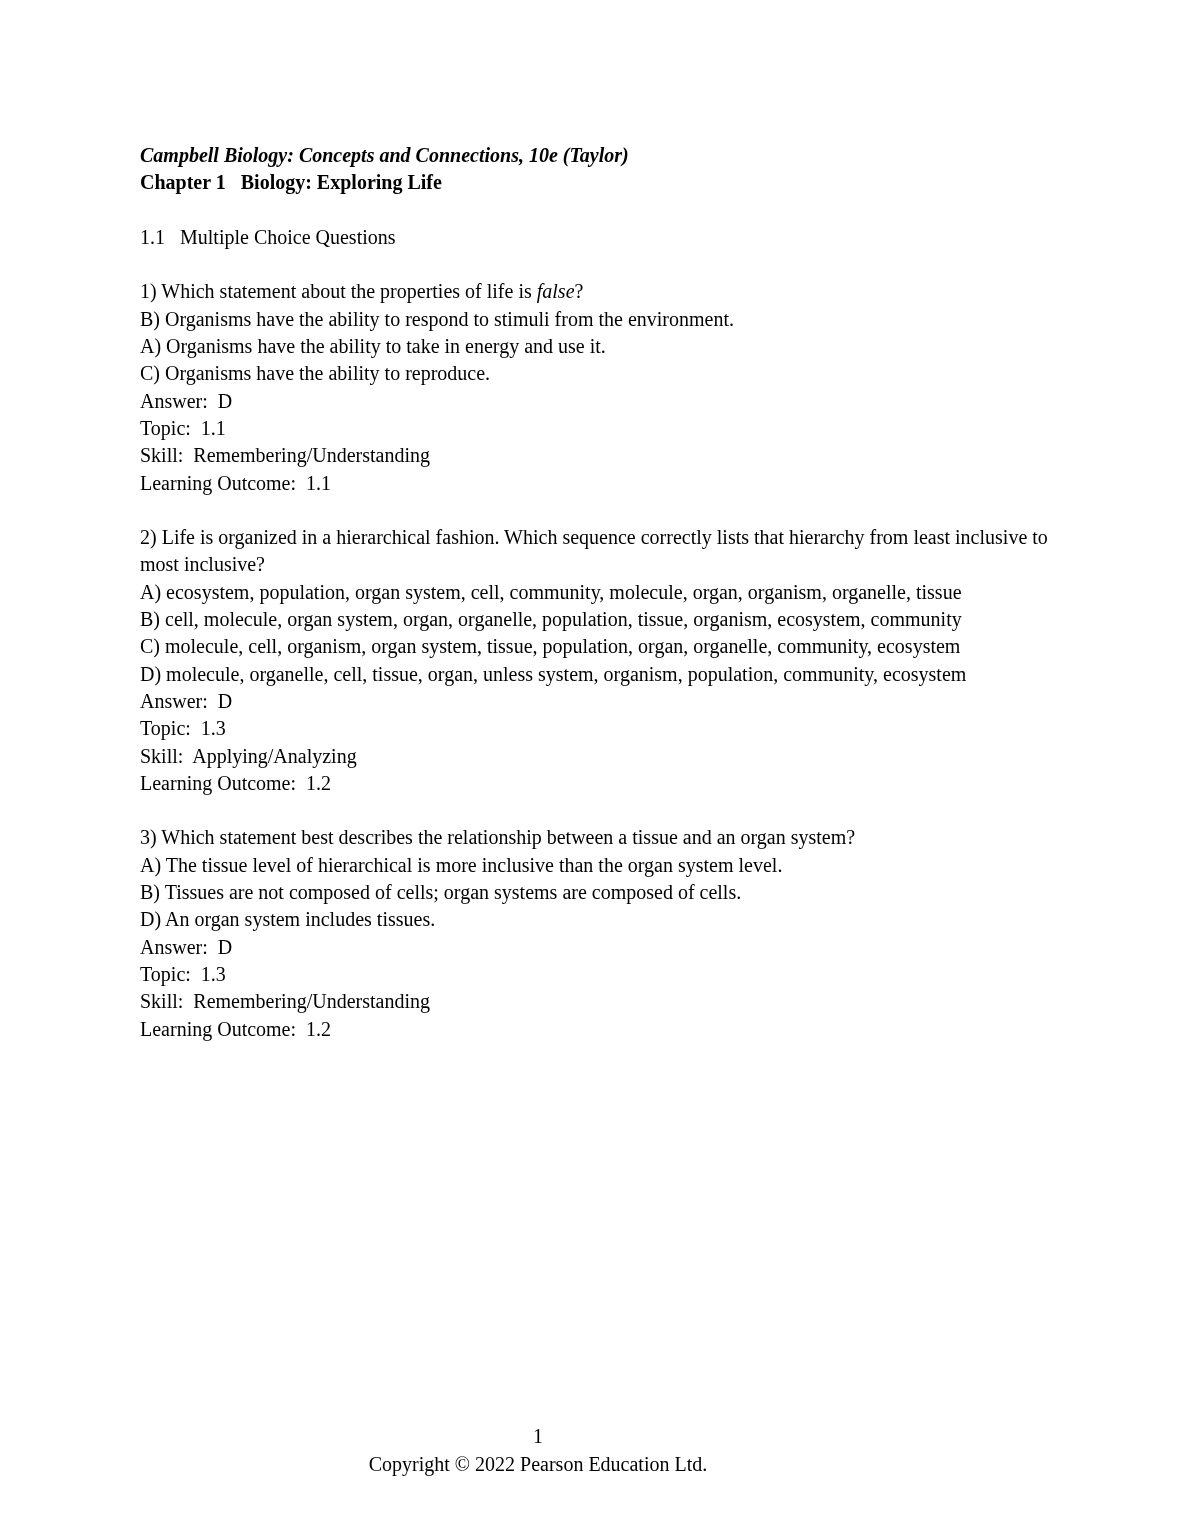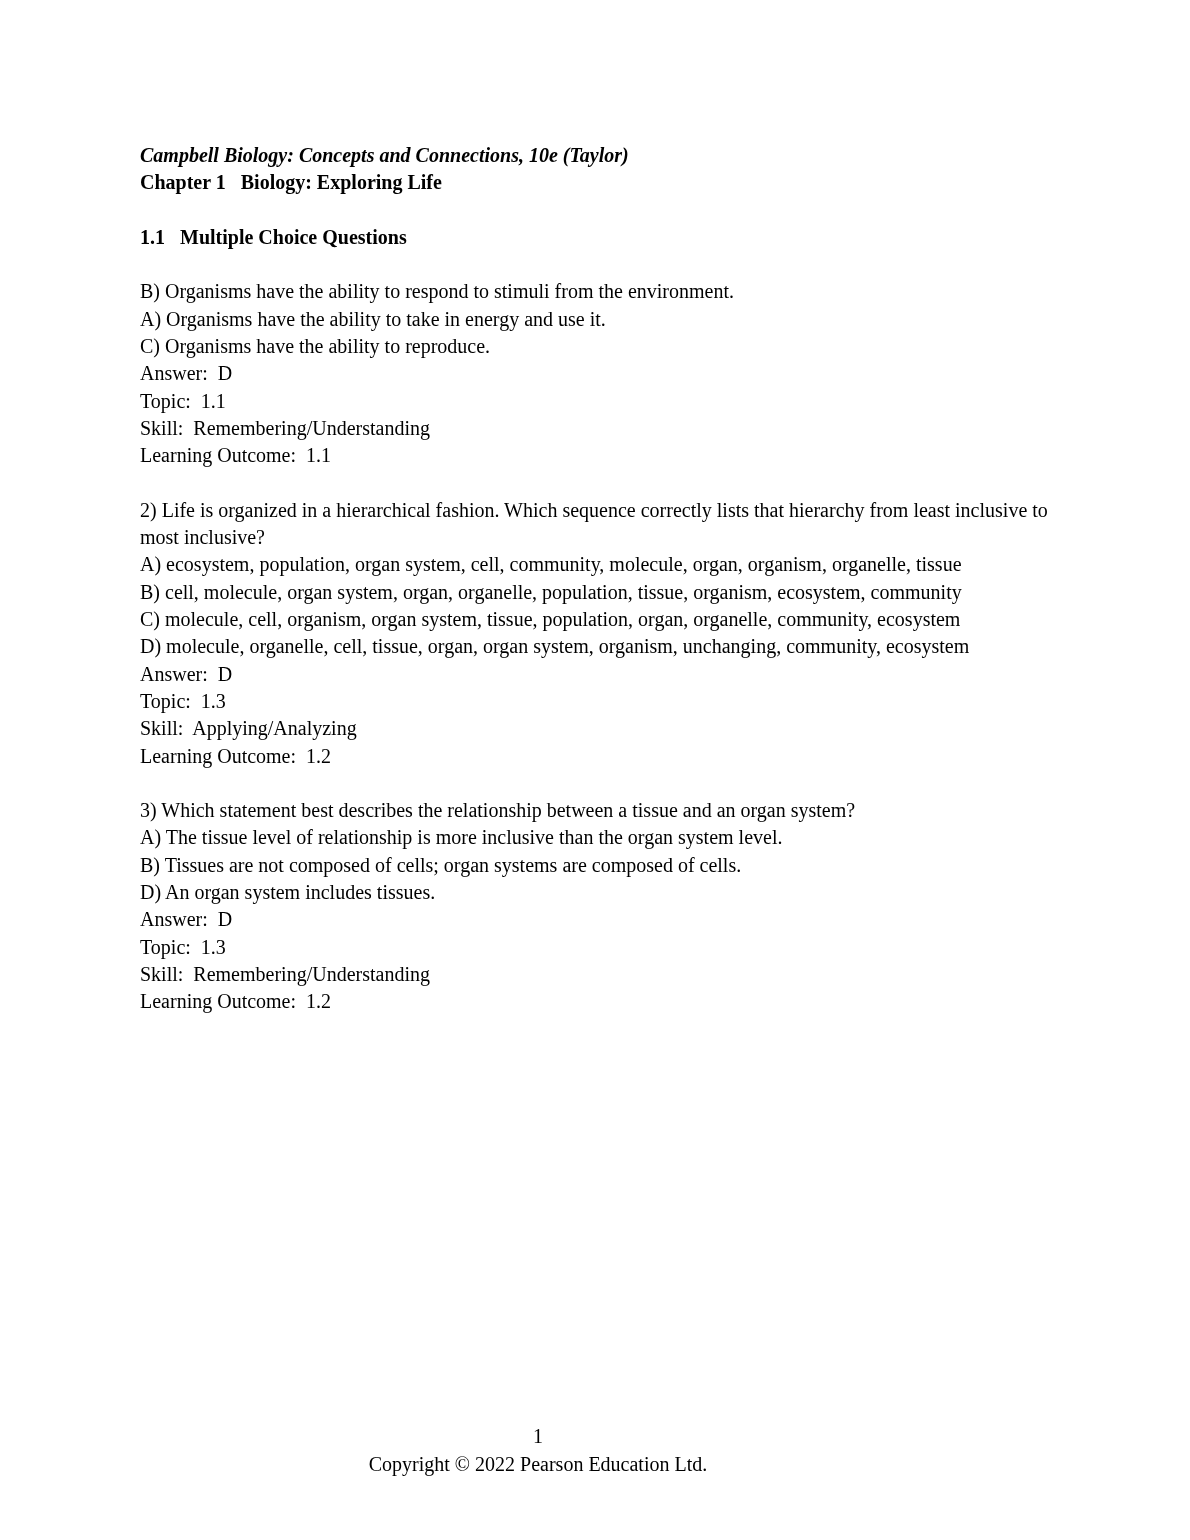--- a/index.html
+++ b/index.html
@@ -32,21 +32,20 @@
     font-style: italic;
     white-space: pre-wrap;
   }
   .chapter-title {
     font-weight: bold;
     white-space: pre-wrap;
   }
   .section-title {
     margin-top: 27.3px;
     white-space: pre-wrap;
-    font-weight: bold;
   }
   .question {
     margin-top: 27.3px;
   }
   .stem, .choice, .meta {
     white-space: pre-wrap;
   }
   .italic { font-style: italic; }
   .footer {
     position: absolute;
@@ -65,44 +64,45 @@
   <div class="content">
 
     <div class="header">
       <div class="book-title">Campbell Biology: Concepts and Connections, 10e (Taylor)</div>
       <div class="chapter-title">Chapter 1   Biology: Exploring Life</div>
     </div>
 
     <div class="section-title">1.1   Multiple Choice Questions</div>
 
     <div class="question">
+      <p class="stem"><span>1) Which statement about the properties of life is </span><span class="italic">false</span><span>?</span></p>
       <p class="choice">B) Organisms have the ability to respond to stimuli from the environment.</p>
       <p class="choice">A) Organisms have the ability to take in energy and use it.</p>
       <p class="choice">C) Organisms have the ability to reproduce.</p>
       <p class="meta">Answer:  D</p>
       <p class="meta">Topic:  1.1</p>
       <p class="meta">Skill:  Remembering/Understanding</p>
       <p class="meta">Learning Outcome:  1.1</p>
     </div>
 
     <div class="question">
       <p class="stem"><span>2) Life is organized in a hierarchical fashion. Which sequence correctly lists that hierarchy from least inclusive to most inclusive?</span><span class="italic"></span><span></span></p>
       <p class="choice">A) ecosystem, population, organ system, cell, community, molecule, organ, organism, organelle, tissue</p>
       <p class="choice">B) cell, molecule, organ system, organ, organelle, population, tissue, organism, ecosystem, community</p>
       <p class="choice">C) molecule, cell, organism, organ system, tissue, population, organ, organelle, community, ecosystem</p>
-      <p class="choice">D) molecule, organelle, cell, tissue, organ, organ system, organism, unchanging, community, ecosystem</p>
+      <p class="choice">D) molecule, organelle, cell, tissue, organ, unless system, organism, population, community, ecosystem</p>
       <p class="meta">Answer:  D</p>
       <p class="meta">Topic:  1.3</p>
       <p class="meta">Skill:  Applying/Analyzing</p>
       <p class="meta">Learning Outcome:  1.2</p>
     </div>
 
     <div class="question">
       <p class="stem"><span>3) Which statement best describes the relationship between a tissue and an organ system?</span><span class="italic"></span><span></span></p>
-      <p class="choice">A) The tissue level of relationship is more inclusive than the organ system level.</p>
+      <p class="choice">A) The tissue level of hierarchical is more inclusive than the organ system level.</p>
       <p class="choice">B) Tissues are not composed of cells; organ systems are composed of cells.</p>
       <p class="choice">D) An organ system includes tissues.</p>
       <p class="meta">Answer:  D</p>
       <p class="meta">Topic:  1.3</p>
       <p class="meta">Skill:  Remembering/Understanding</p>
       <p class="meta">Learning Outcome:  1.2</p>
     </div>
 
   </div>
 

